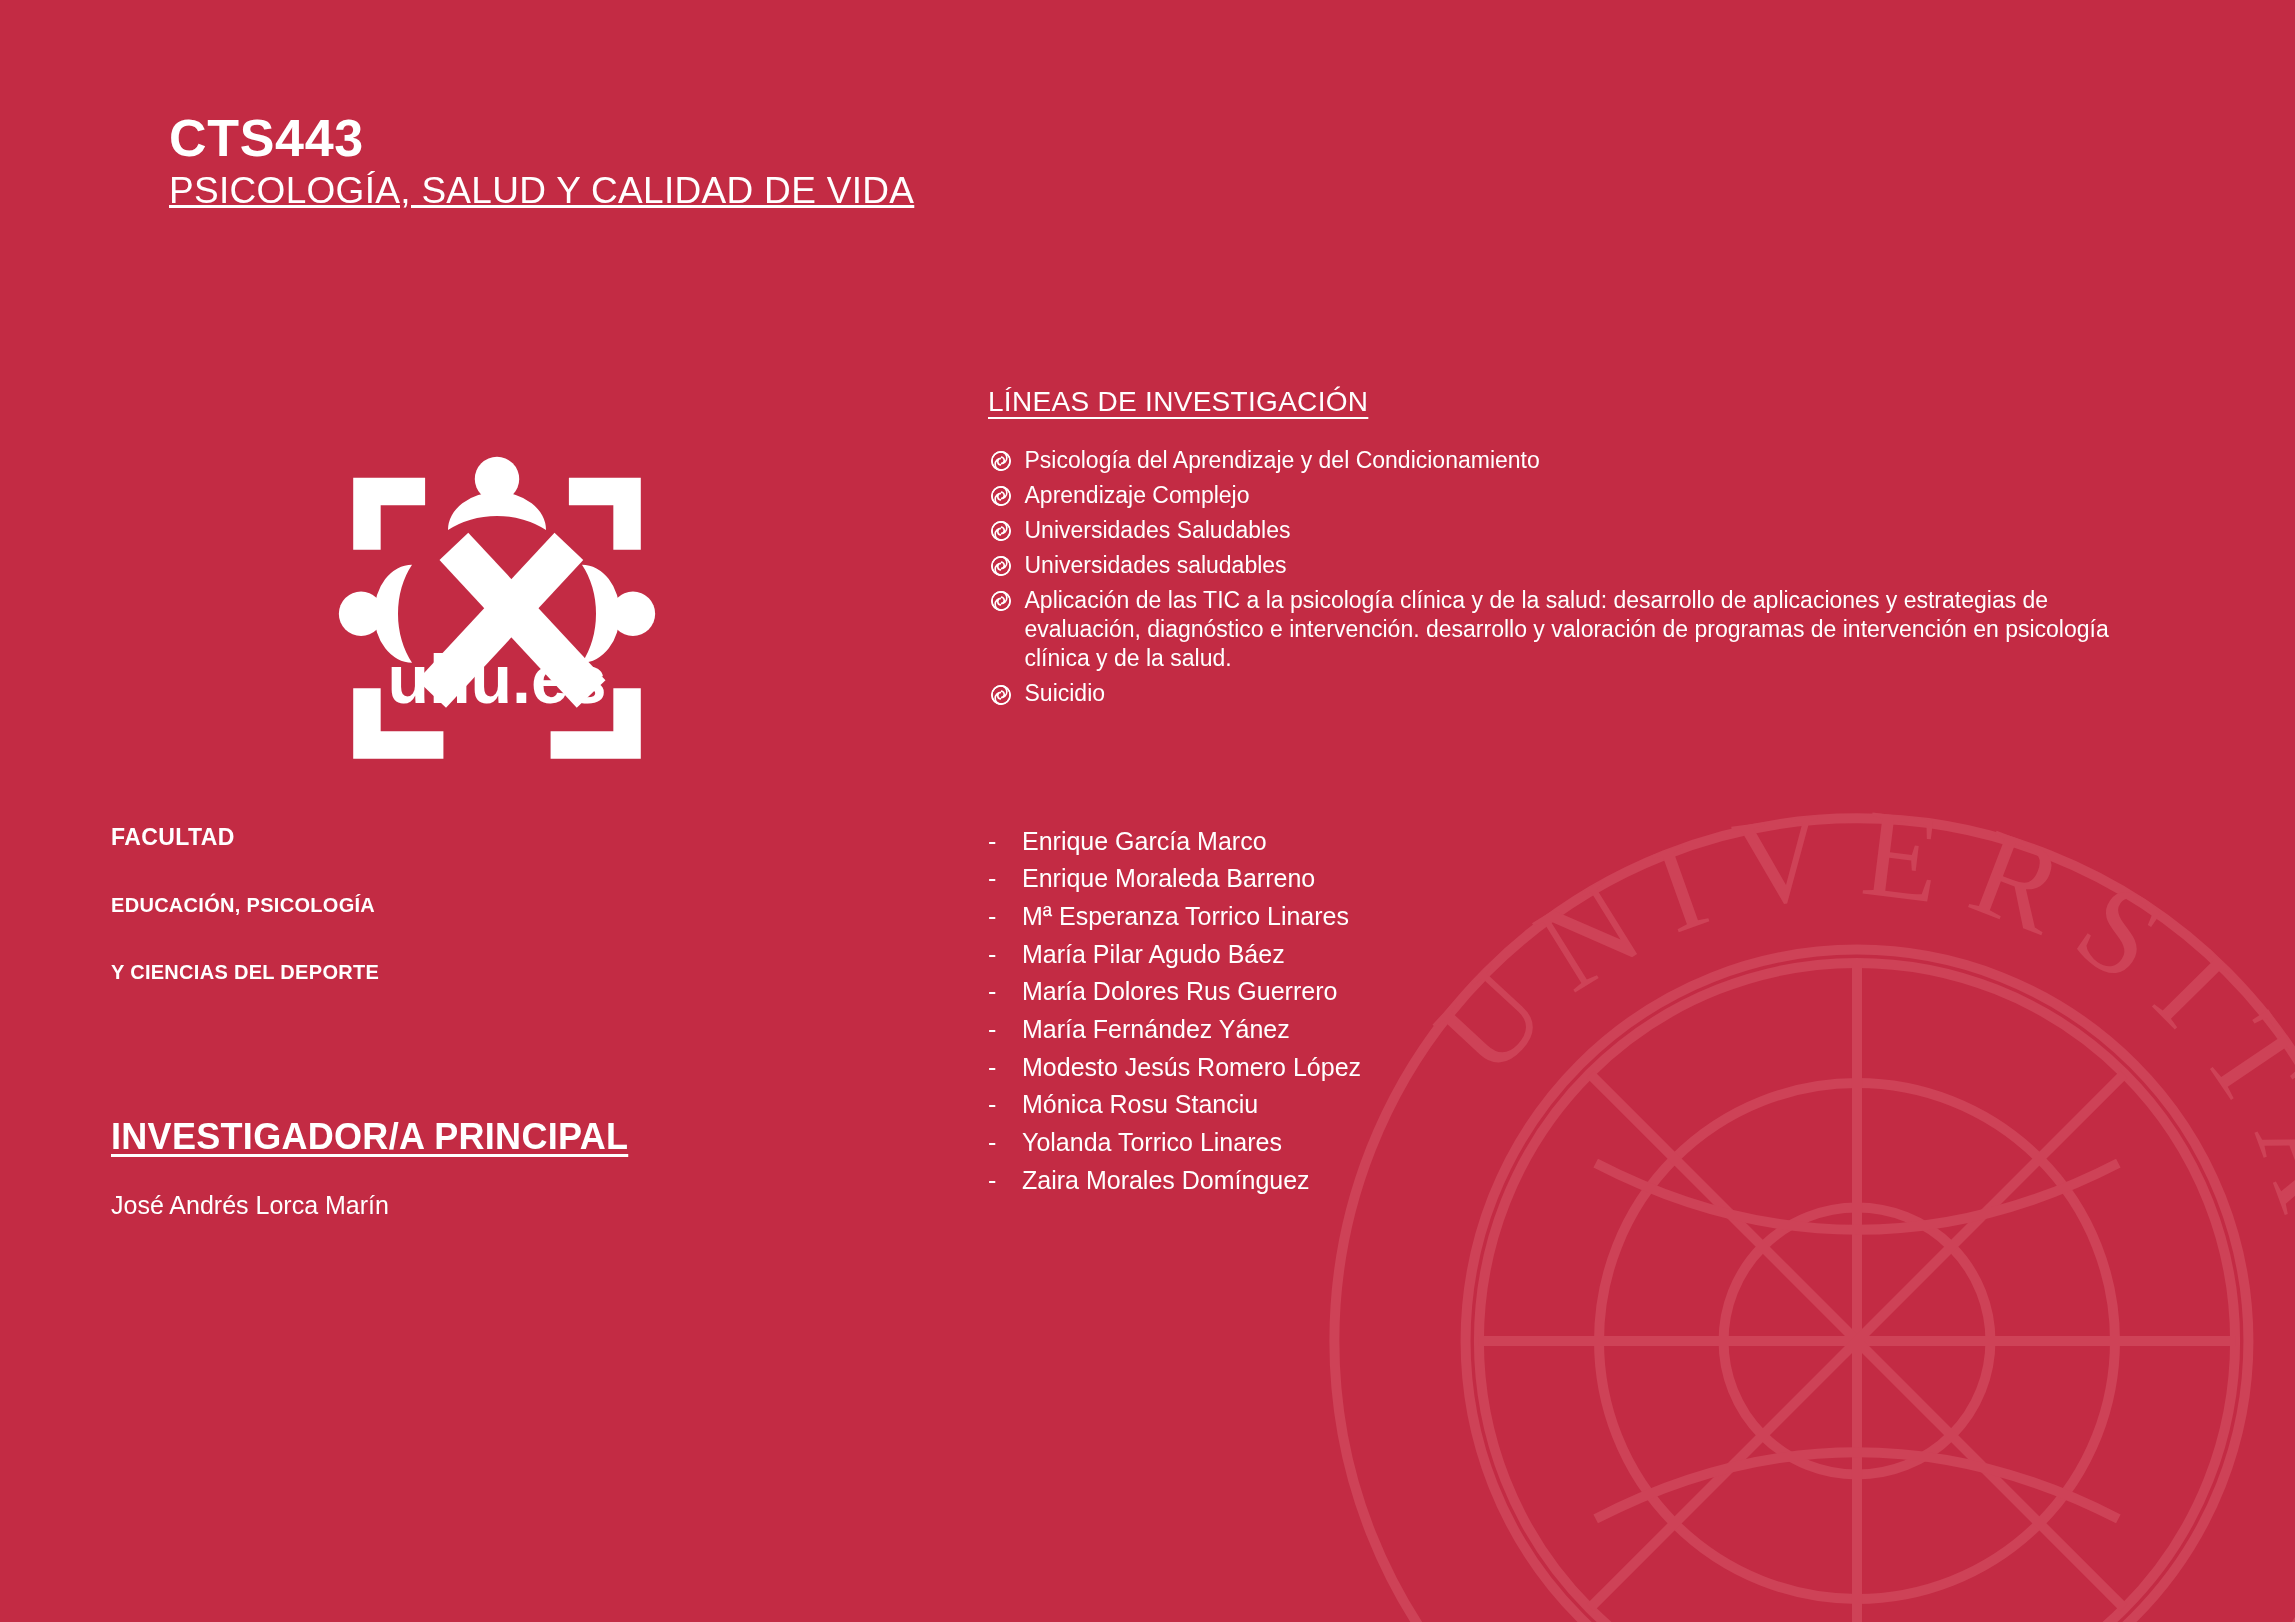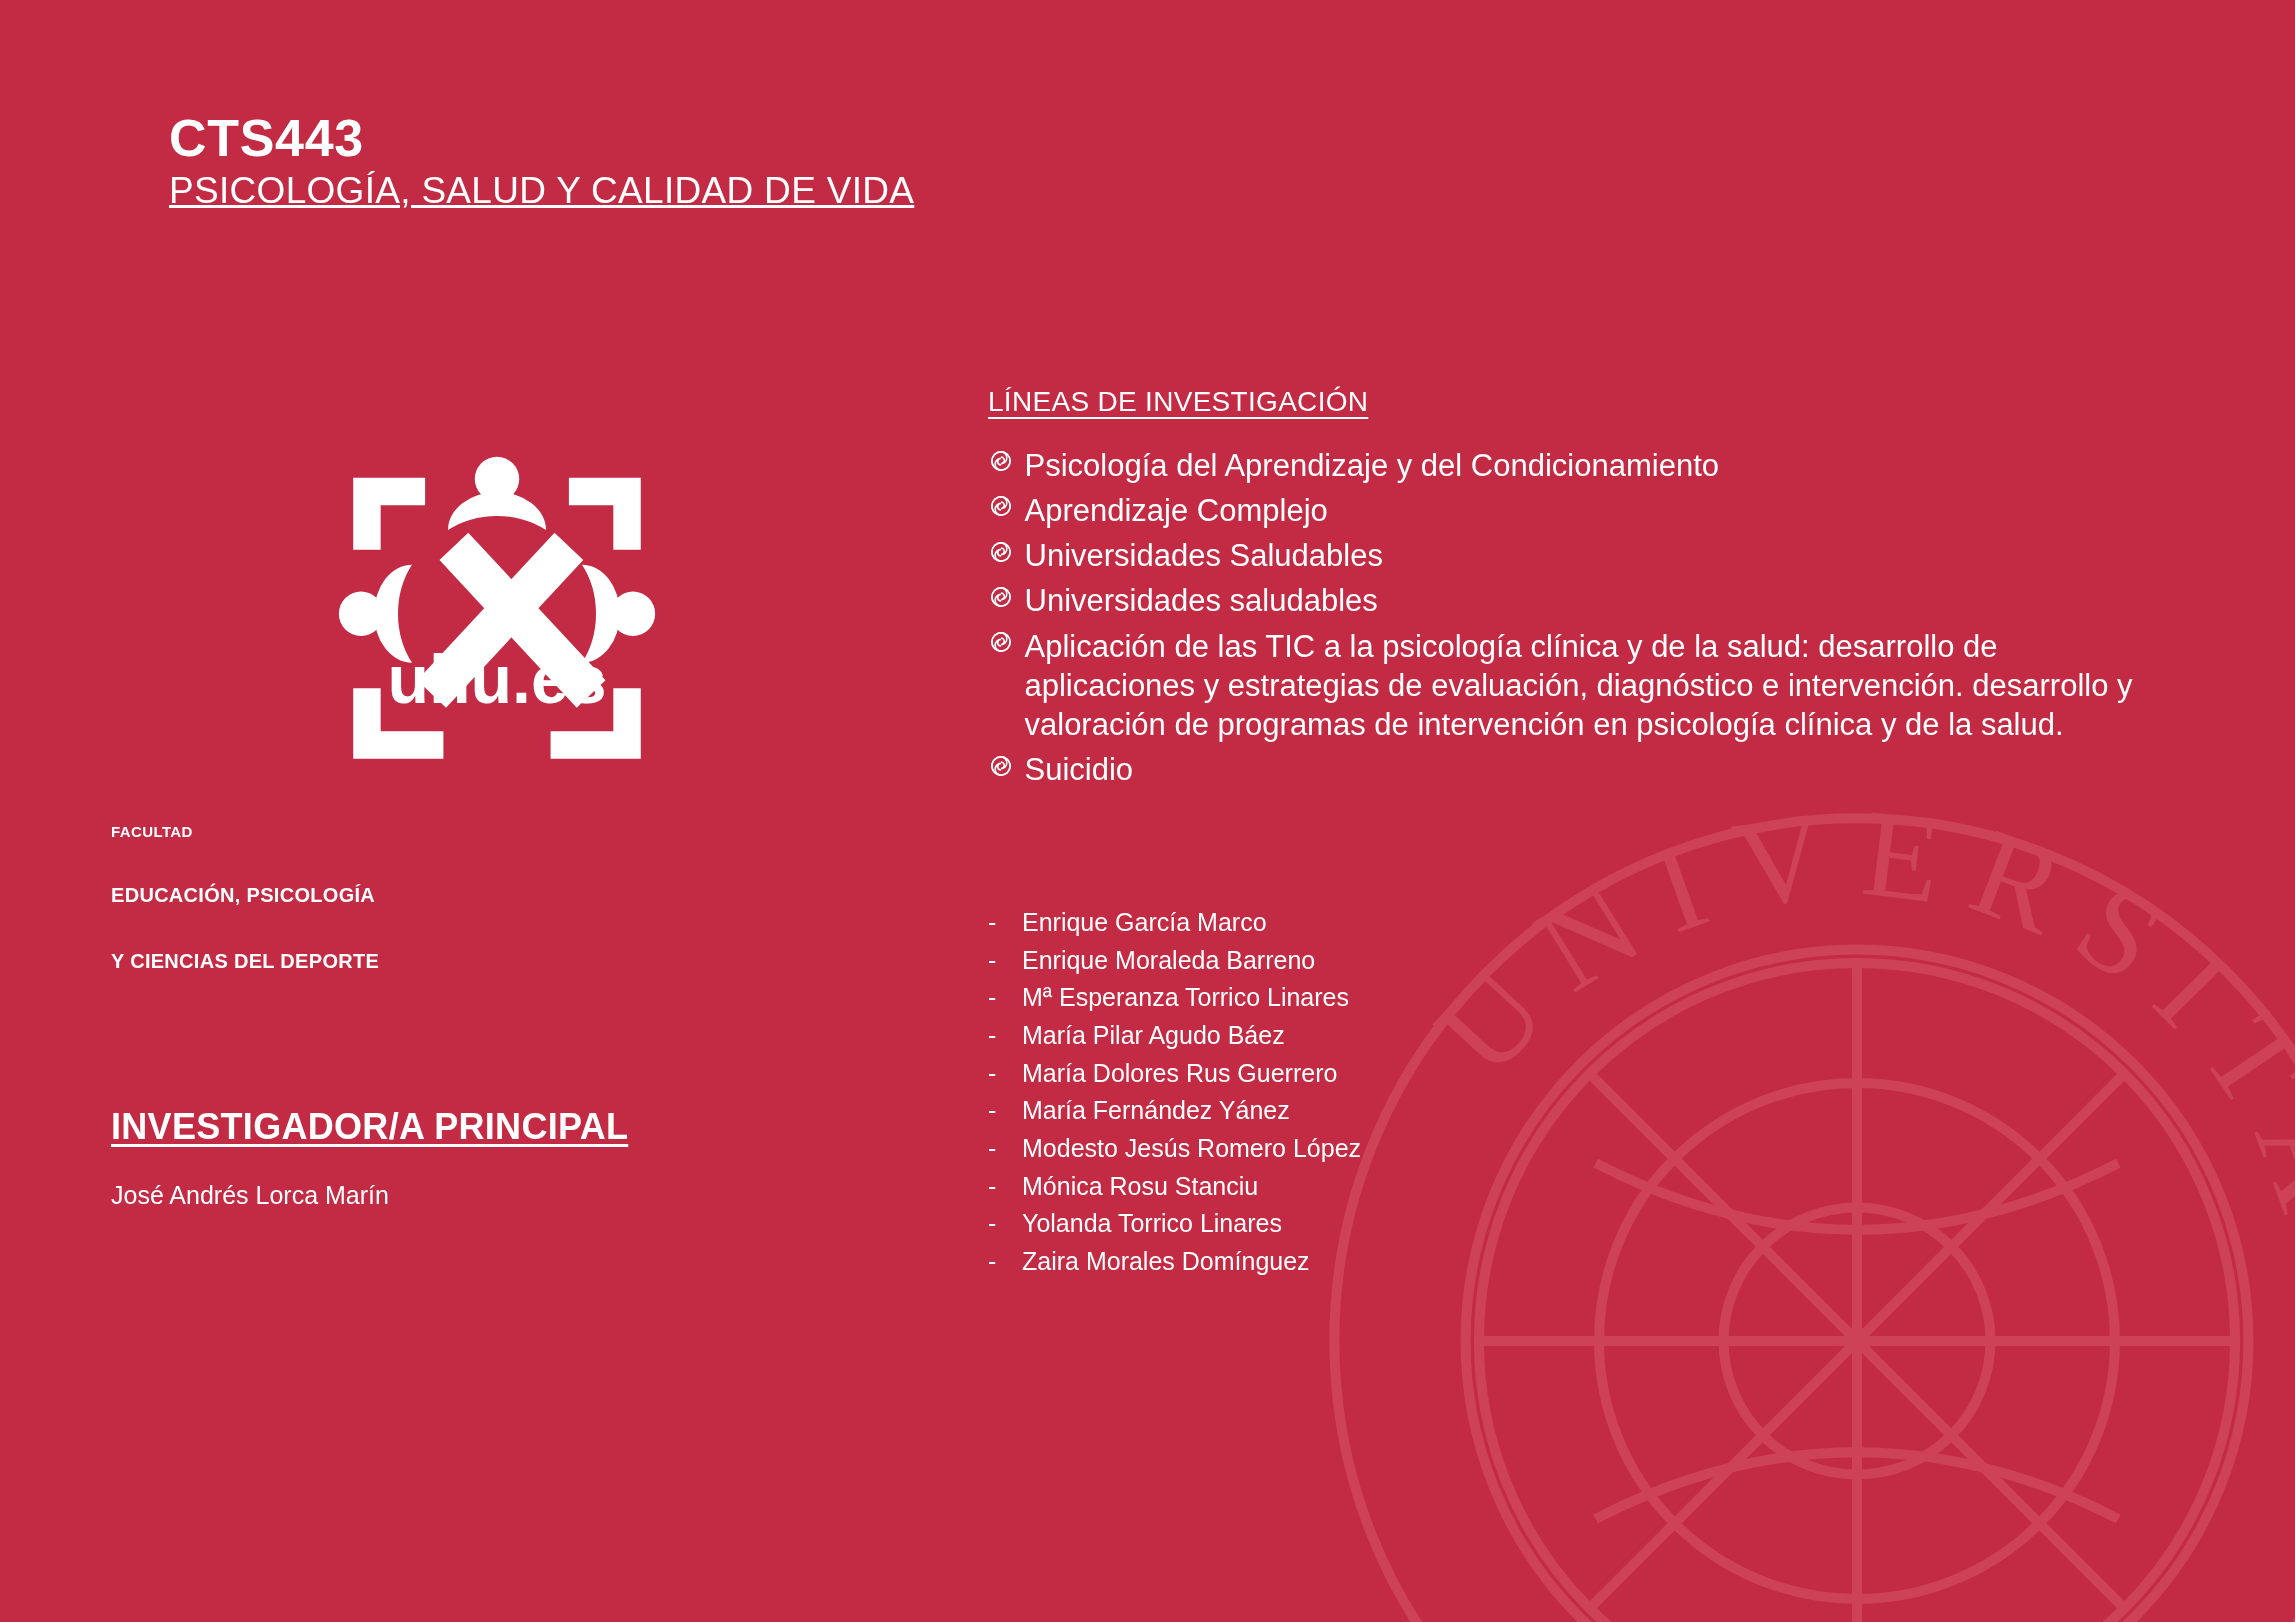--- a/index.html
+++ b/index.html
@@ -57,21 +57,21 @@
   }
   #logo-wrap {
     width: 366px;
     margin: 0 auto;
   }
   #faculty-block {
     margin-top: 22px;
     line-height: 1.32;
   }
   #faculty-label {
-    font-size: 15px;
+    font-size: 23px;
     font-weight: bold;
     letter-spacing: 0.4px;
   }
   .faculty-line {
     font-size: 20px;
     font-weight: bold;
     letter-spacing: 0.3px;
     margin-top: 40px;
   }
   #pi-heading {
@@ -116,21 +116,21 @@
   .bullet-icon {
     width: 30px;
     min-width: 30px;
     height: 29px;
     margin-right: 6.5px;
     display: inline-block;
     position: relative;
     top: 2.6px;
   }
   .line-text {
-    font-size: 31px;
+    font-size: 23px;
     line-height: 1.27;
     font-weight: 400;
     max-width: 1138px;
   }
 
   #componentes-block {
     margin-top: 116px;
   }
   .comp-list {
     list-style: none;

